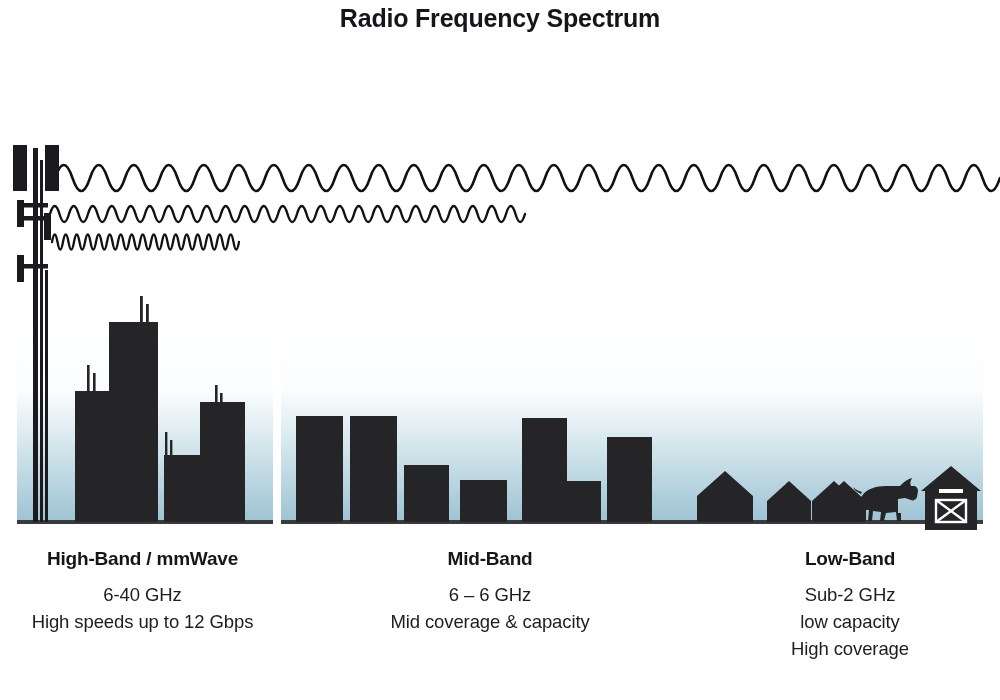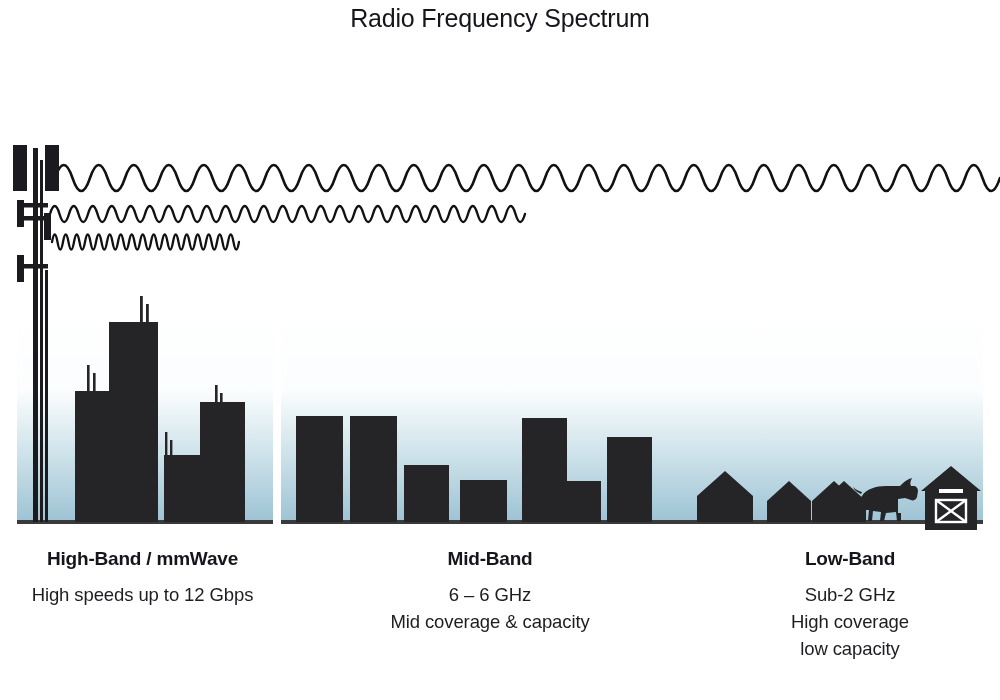--- a/index.html
+++ b/index.html
@@ -17,21 +17,21 @@
   }
 
   
   #chart-title {
     position: absolute;
     top: 4px;
     left: 0;
     width: 1000px;
     text-align: center;
     font-size: 25px;
-    font-weight: normal;
+    font-weight: bold;
     letter-spacing: -0.2px;
     color: #15161c;
   }
 
   
   #scene {
     position: absolute;
     left: 0;
     top: 0;
     width: 1000px;
@@ -203,27 +203,28 @@
     <rect x="21" y="264" width="27" height="4.5"></rect>
     <rect x="17" y="255" width="7" height="27"></rect>
 
     <rect x="45" y="270" width="3" height="252"></rect>
   </g>
 </svg>
 </div>
 
 <div class="band-caption" id="caption-high">
   <div class="band-name">High-Band / mmWave</div>
+  <div class="band-line">6-40 GHz</div>
   <div class="band-line">High speeds up to 12 Gbps</div>
 </div>
 
 <div class="band-caption" id="caption-mid">
   <div class="band-name">Mid-Band</div>
   <div class="band-line">6 – 6 GHz</div>
   <div class="band-line">Mid coverage &amp; capacity</div>
 </div>
 
 <div class="band-caption" id="caption-low">
   <div class="band-name">Low-Band</div>
   <div class="band-line">Sub-2 GHz</div>
+  <div class="band-line">low capacity</div>
   <div class="band-line">High coverage</div>
-  <div class="band-line">low capacity</div>
 </div>
 
 </body></html>

